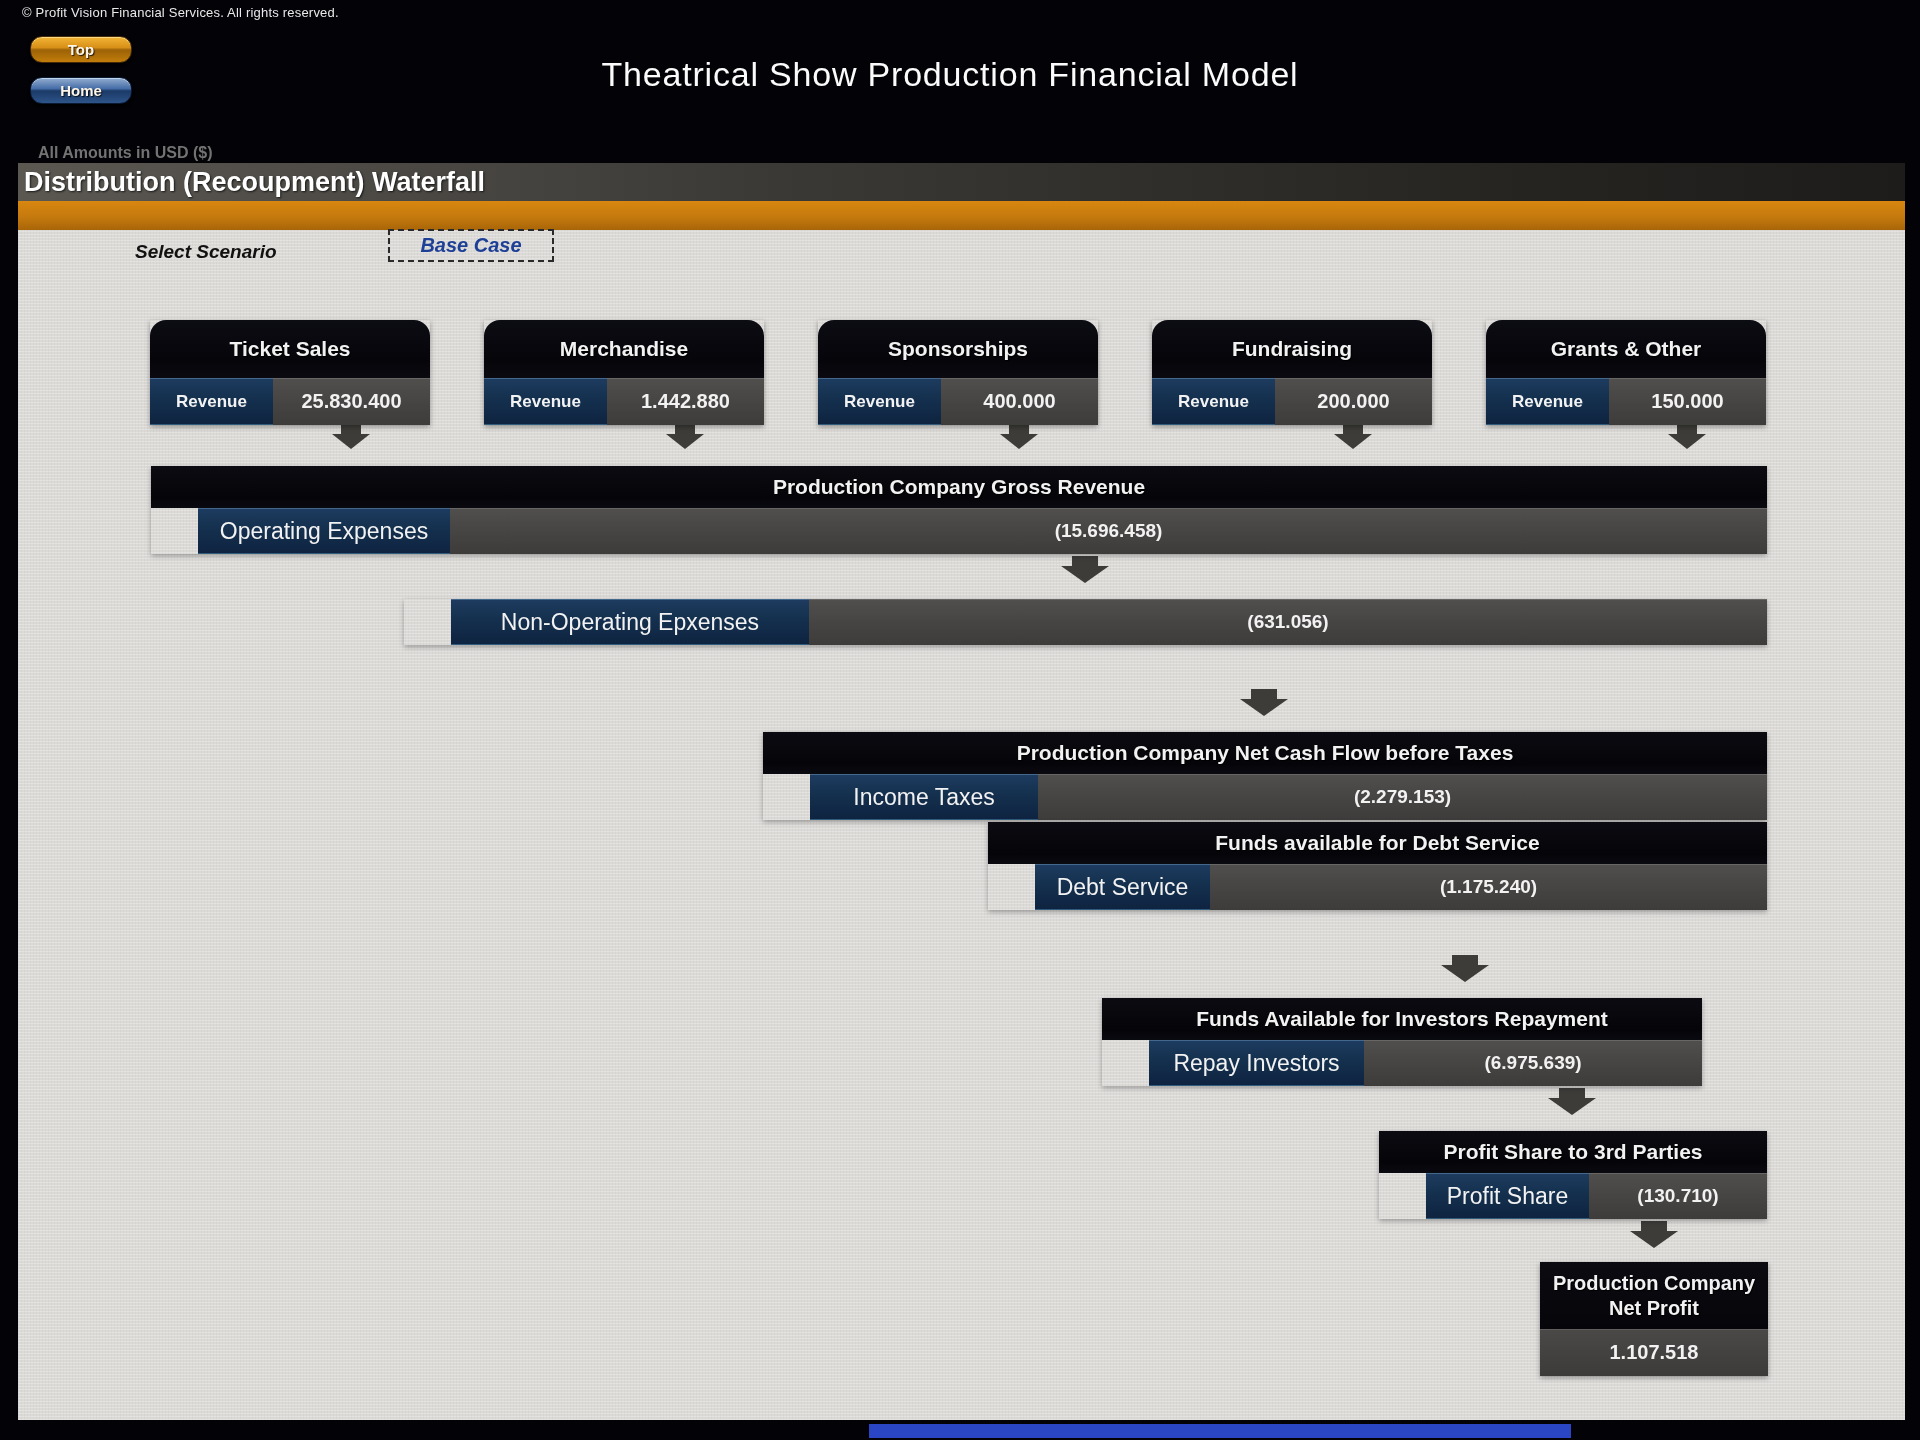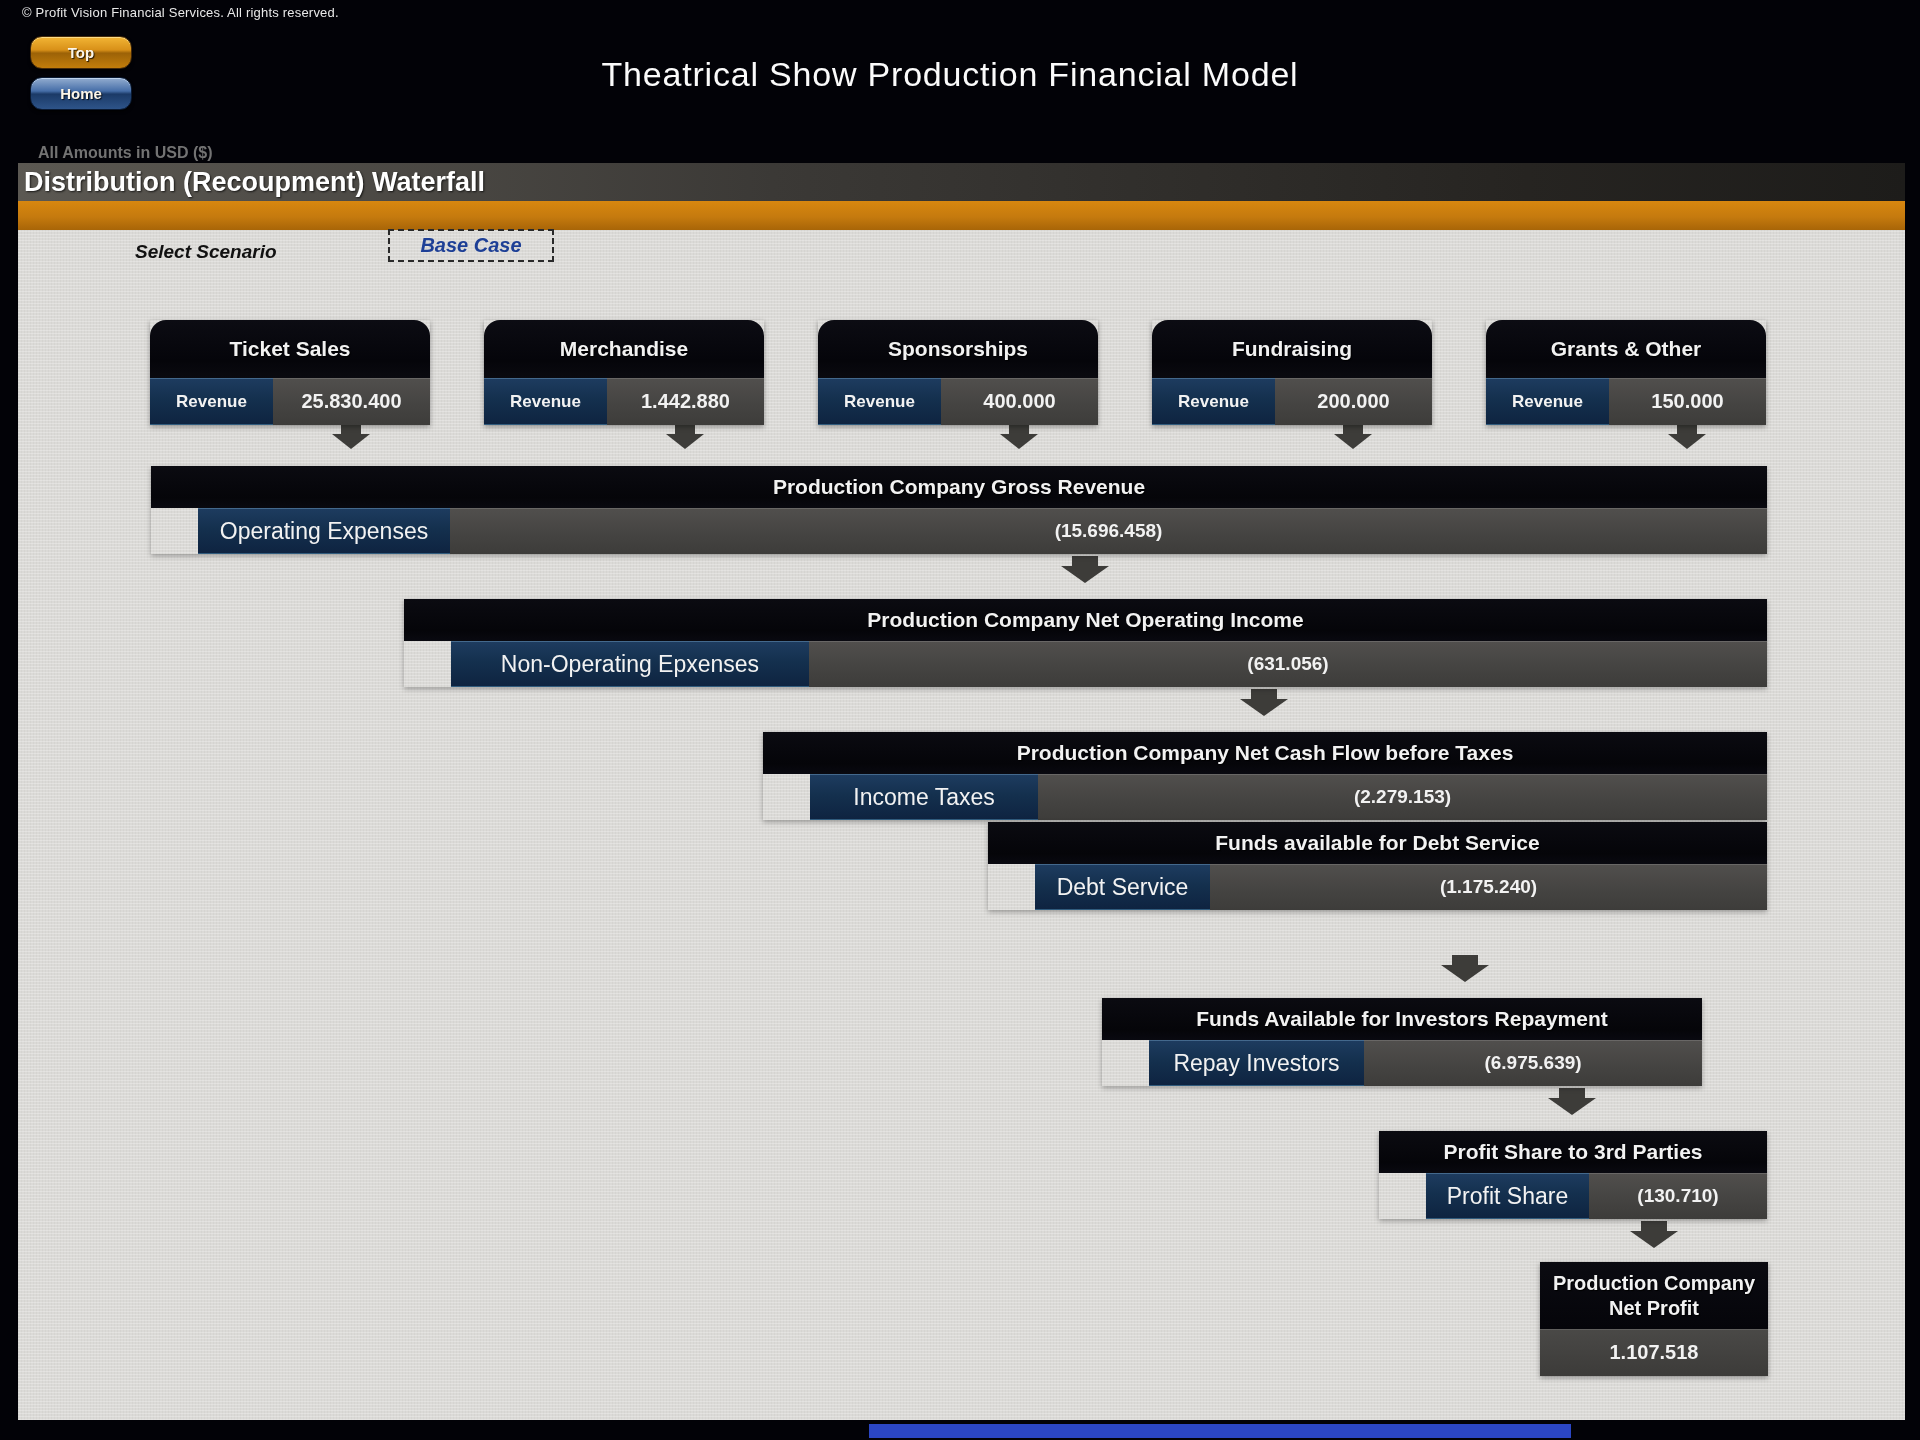--- a/index.html
+++ b/index.html
@@ -11,21 +11,21 @@
   html,body{width:1920px;height:1440px;overflow:hidden;}
   body{
     position:relative;background:#020207;
     font-family:"Liberation Sans","DejaVu Sans",sans-serif;color:#f2f2f2;
   }
   .abs{position:absolute;}
 
   
   .copyright{left:22px;top:5px;font-size:13px;color:#e9e9e9;letter-spacing:.2px;}
   .nav-btn{
-    left:30px;width:102px;height:33px;border-radius:12px;
+    left:30px;width:102px;height:27px;border-radius:12px;
     display:flex;align-items:center;justify-content:center;
     font-size:15px;font-weight:bold;color:#fdf6e8;cursor:pointer;
     text-shadow:1px 1px 1px rgba(0,0,0,.8);
     text-align:right;
   }
   .btn-top{
     top:36px;border:1px solid #43290a;
     background:linear-gradient(180deg,#f2b535 0%,#d89018 42%,#9c6207 52%,#c27d0b 100%);
     box-shadow:inset 0 1px 0 rgba(255,235,170,.7), 0 2px 3px rgba(0,0,0,.7);
   }
@@ -225,23 +225,20 @@
     <div class="cell-label" style="width:252px;">Operating Expenses</div>
     <div class="cell-value">(15.696.458)</div>
   </div>
 </div>
 <div class="abs arrow" style="left:1061px;top:556px;">
     <div class="stem"></div>
     <div class="head"></div>
   </div>
 
 <div class="abs bar" style="left:404px;top:599px;width:1363px;">
-  <div class="bar-title">
-      <span>Production Company Net Operating Income</span>
-    </div>
   <div class="bar-row">
     <div class="cell-label" style="width:358px;text-align:right;">Non-Operating Epxenses</div>
     <div class="cell-value">(631.056)</div>
   </div>
 </div>
 <div class="abs arrow" style="left:1240px;top:689px;">
     <div class="stem"></div>
     <div class="head"></div>
   </div>
 

